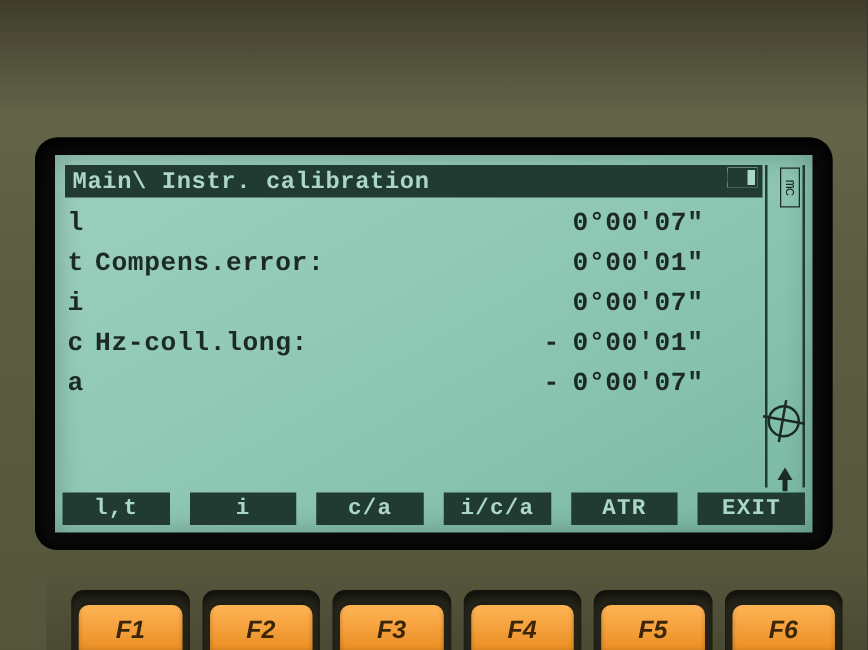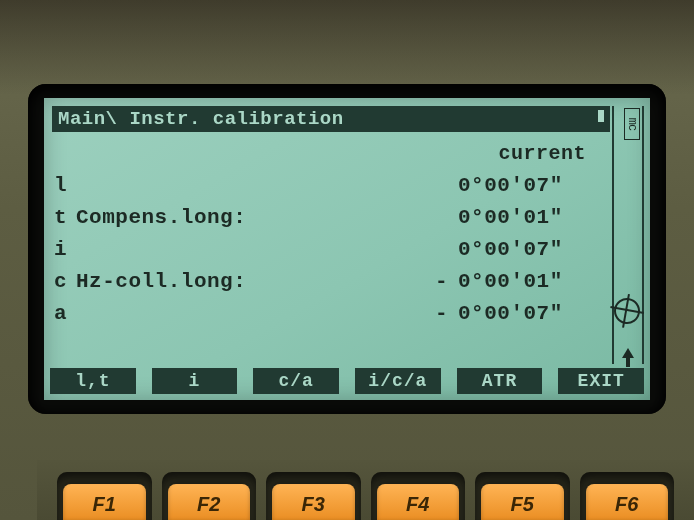--- a/index.html
+++ b/index.html
@@ -7,21 +7,21 @@
   .device{
     position:relative;width:694px;height:520px;
     background:linear-gradient(180deg,#6a6a4f 0%,#5d5d42 40%,#55553c 100%);
   }
   .top-shadow{
     position:absolute;top:0;left:0;width:100%;height:95px;
     background:linear-gradient(180deg,rgba(40,35,25,.65),rgba(80,78,55,0));
   }
   
   .lcd-bezel{
-    position:absolute;left:28px;top:84px;width:638px;height:330px;
+    position:absolute;left:28px;top:110px;width:638px;height:330px;
     background:#0b0c0a;
     border-radius:18px;
     box-shadow:inset 0 0 14px #000, inset 0 8px 18px rgba(0,0,0,.8);
     padding:14px 16px;
     box-sizing:border-box;
   }
   .lcd{
     width:100%;height:100%;
     background:linear-gradient(150deg,#9cd0be 0%,#8cc6b2 55%,#7ab9a3 100%);
     position:relative;
@@ -134,31 +134,30 @@
       </div>
       <div class="battery-icon"></div>
 
       <div class="side-strip">
         <div class="side-mc">mc</div>
         <div class="side-target"></div>
         <div class="side-arrow"></div>
       </div>
 
       <div class="rows px">
-        <div class="hdr">current</div>
 
         <div class="row">
           <span class="k">l</span>
           <span class="sp"></span>
           <span class="sign"></span>
           <span class="val">0°00'07"</span>
         </div>
         <div class="row">
           <span class="k">t</span>
-          <span class="lab">Compens.long:</span>
+          <span class="lab">Compens.error:</span>
           <span class="sp"></span>
           <span class="sign"></span>
           <span class="val">0°00'01"</span>
         </div>
         <div class="row">
           <span class="k">i</span>
           <span class="sp"></span>
           <span class="sign"></span>
           <span class="val">0°00'07"</span>
         </div>

